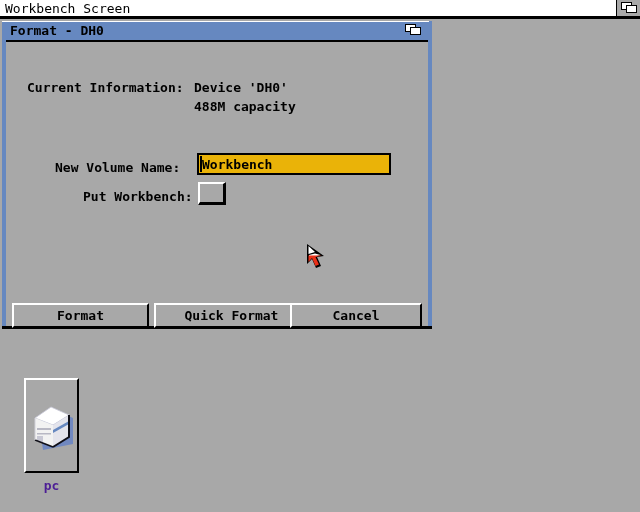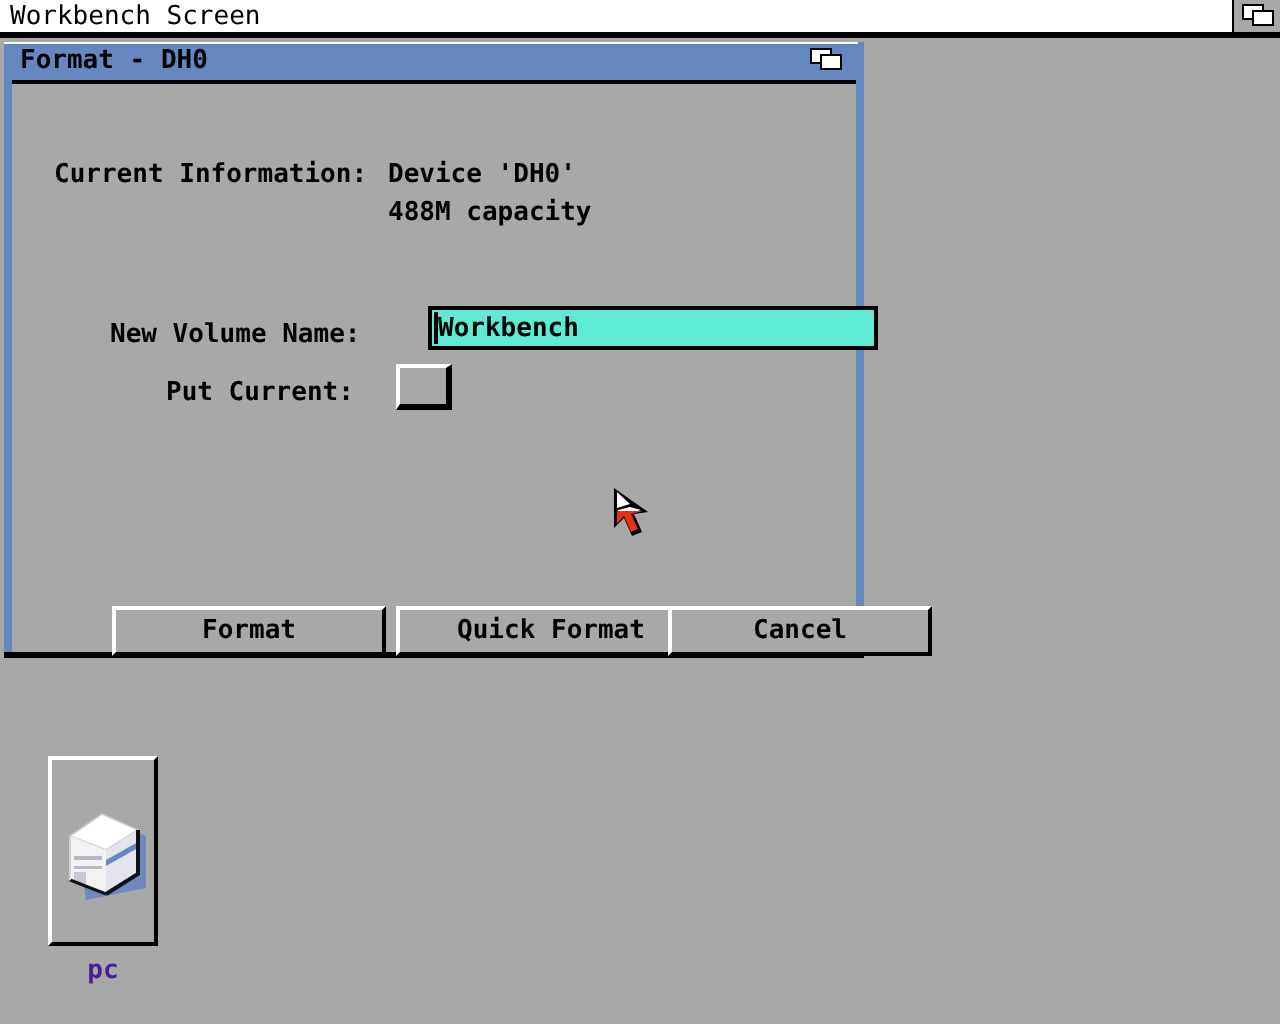--- a/index.html
+++ b/index.html
@@ -164,23 +164,23 @@
     left: 188px; top: 56px;
   }
 
   
   #volume-label {
     position: absolute;
     left: 49px; top: 117px;
   }
   #volume-input {
     position: absolute;
-    left: 208px; top: 111px;
-    width: 225px; height: 22px;
-    background: #5eead4;
+    left: 191px; top: 111px;
+    width: 194px; height: 22px;
+    background: #eab308;
     border: 2px solid #000000;
     box-sizing: border-box;
   }
   #volume-input .cursor-bar {
     position: absolute;
     left: 1px; top: 1px;
     width: 2px; height: 16px;
     background: #000000;
   }
   #volume-value {
@@ -223,21 +223,20 @@
     border-bottom: 2px solid #000000;
     color: #000000;
     font-family: "DejaVu Sans Mono", monospace;
     font-size: 13px;
     font-weight: bold;
     display: flex;
     align-items: center;
     justify-content: center;
     padding: 0;
     cursor: default;
-    margin-left: 44px;
   }
   #btn-format  { left: 6px;   width: 137px; }
   #btn-quick   { left: 148px; width: 155px; }
   #btn-cancel  { left: 284px; width: 132px; }
 
   
   #disk-icon-wrap {
     position: absolute;
     left: 24px; top: 378px;
     width: 55px; height: 127px;
@@ -311,21 +310,21 @@
       <div id="info-device" class="mono-text">Device 'DH0'</div>
       <div id="info-capacity" class="mono-text">488M capacity</div>
     </div>
 
     <div id="volume-label" class="mono-text">New Volume Name:</div>
     <div id="volume-input">
       <div class="cursor-bar"></div>
       <div id="volume-value">Workbench</div>
     </div>
 
-    <div id="trashcan-label" class="mono-text">Put Current:</div>
+    <div id="trashcan-label" class="mono-text">Put Workbench:</div>
     <div id="trashcan-checkbox"></div>
 
     <button class="amiga-button" id="btn-format">Format</button>
     <button class="amiga-button" id="btn-quick">Quick Format</button>
     <button class="amiga-button" id="btn-cancel">Cancel</button>
 
   </div>
 </div>
 
 <div id="disk-icon-wrap">

